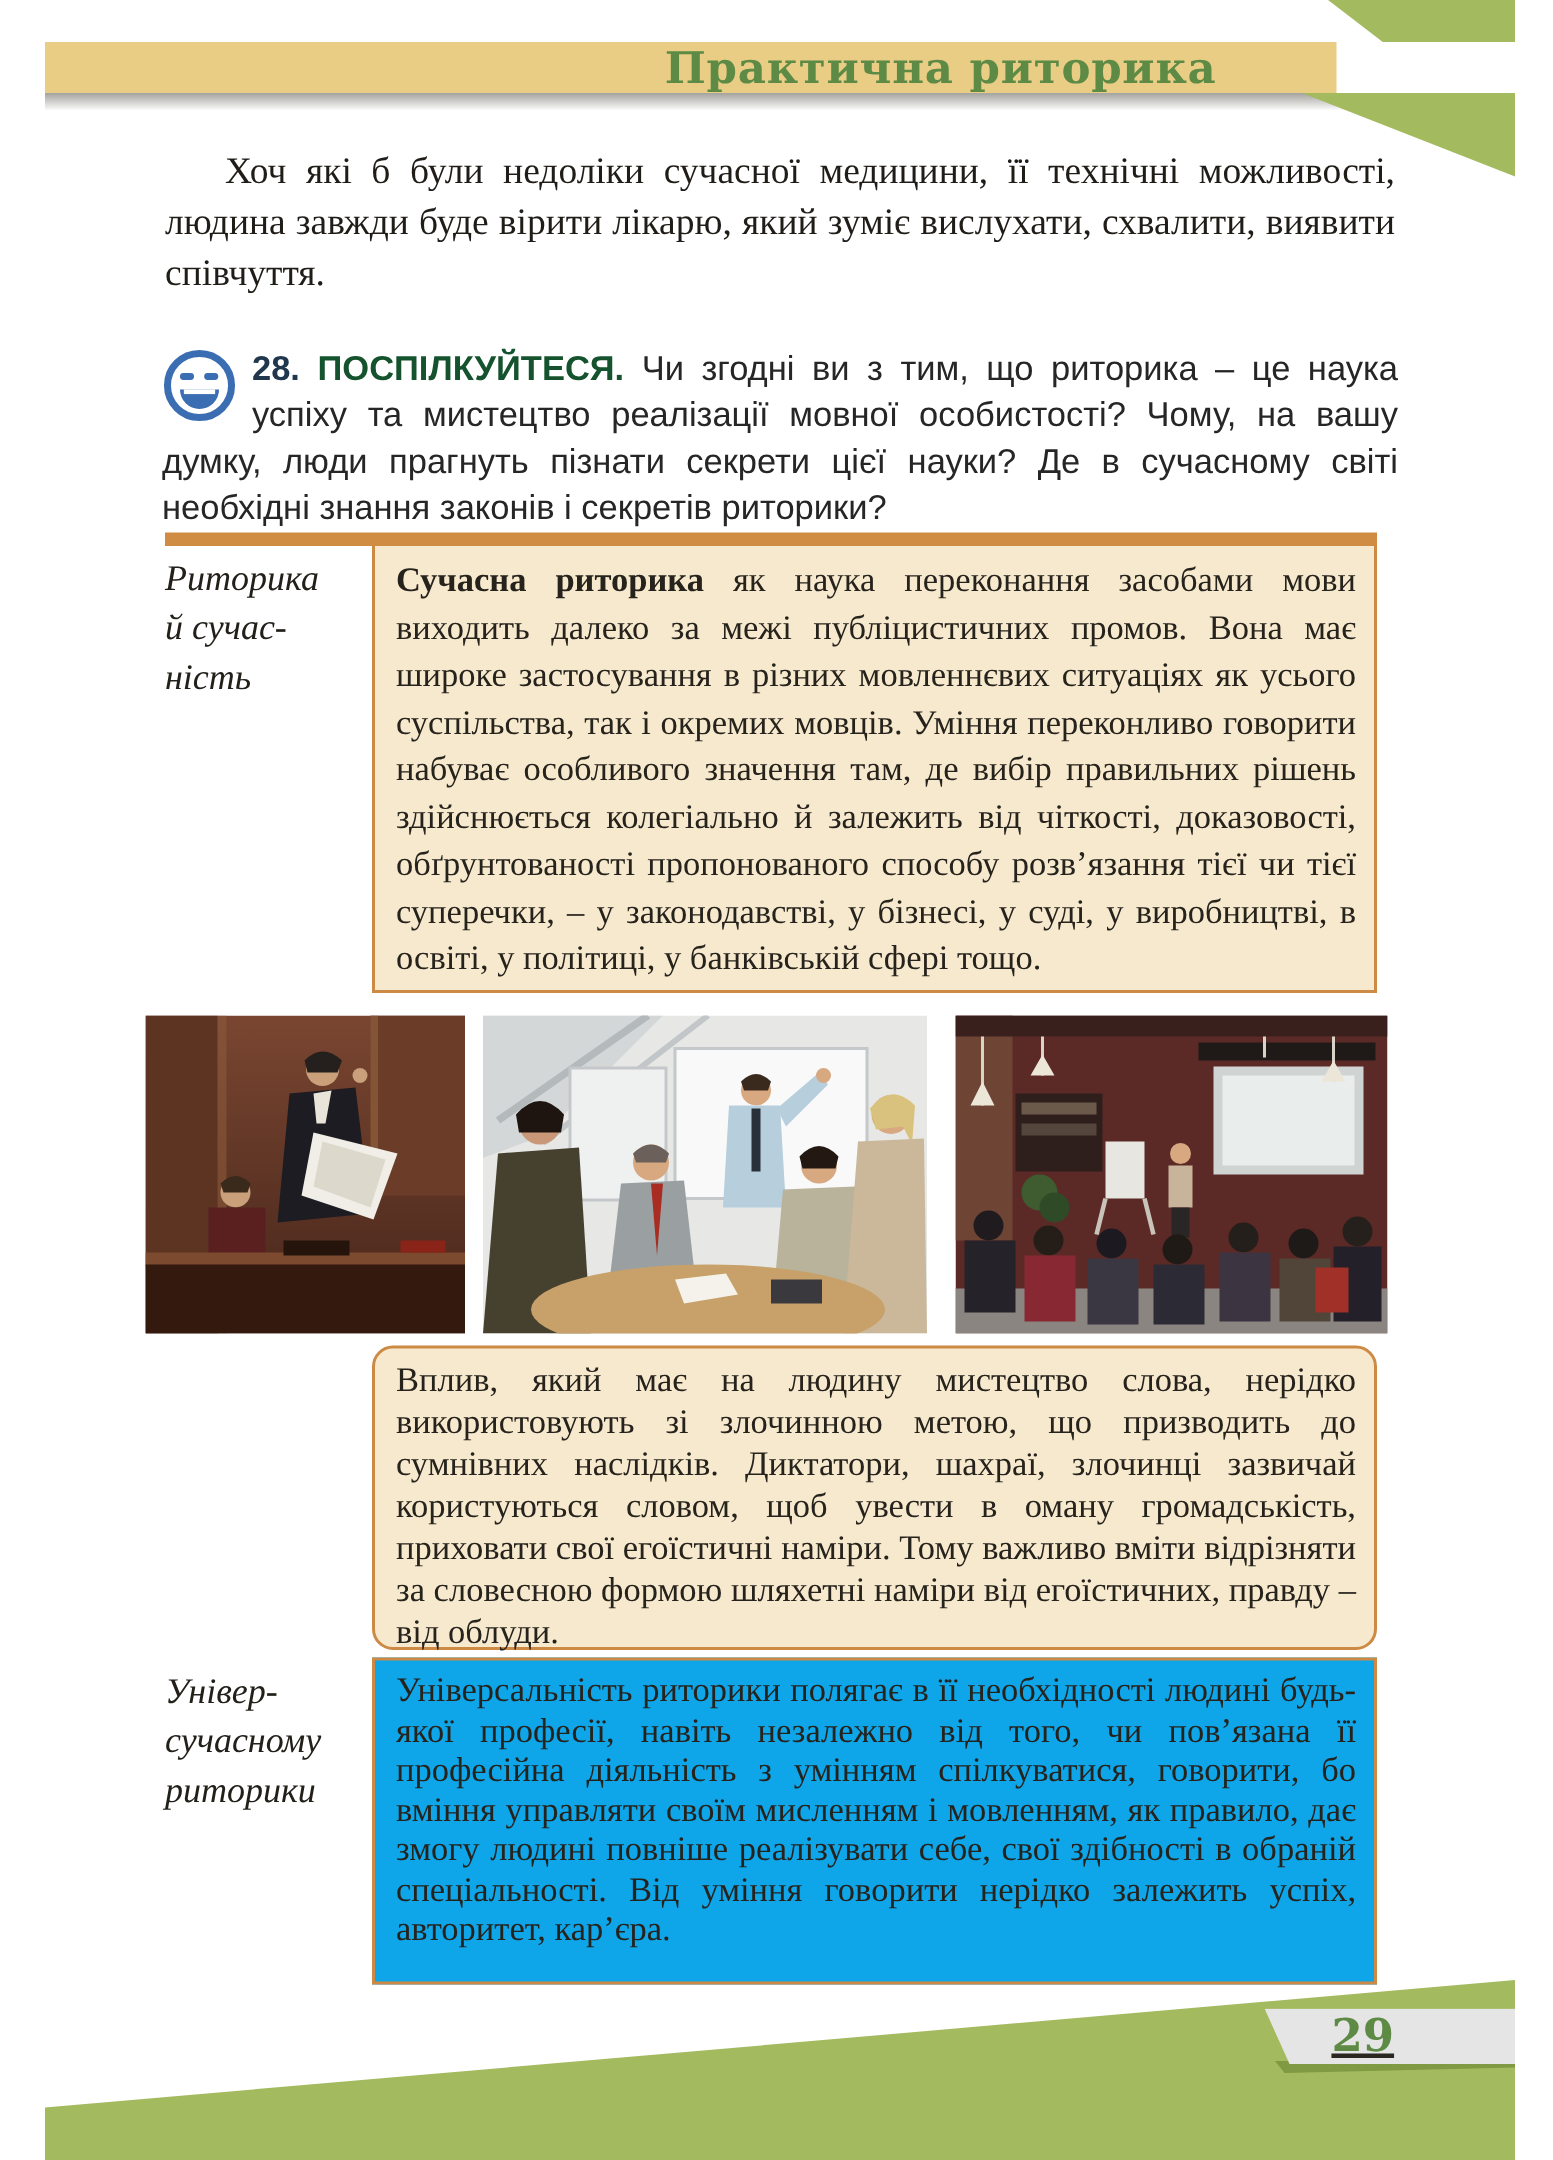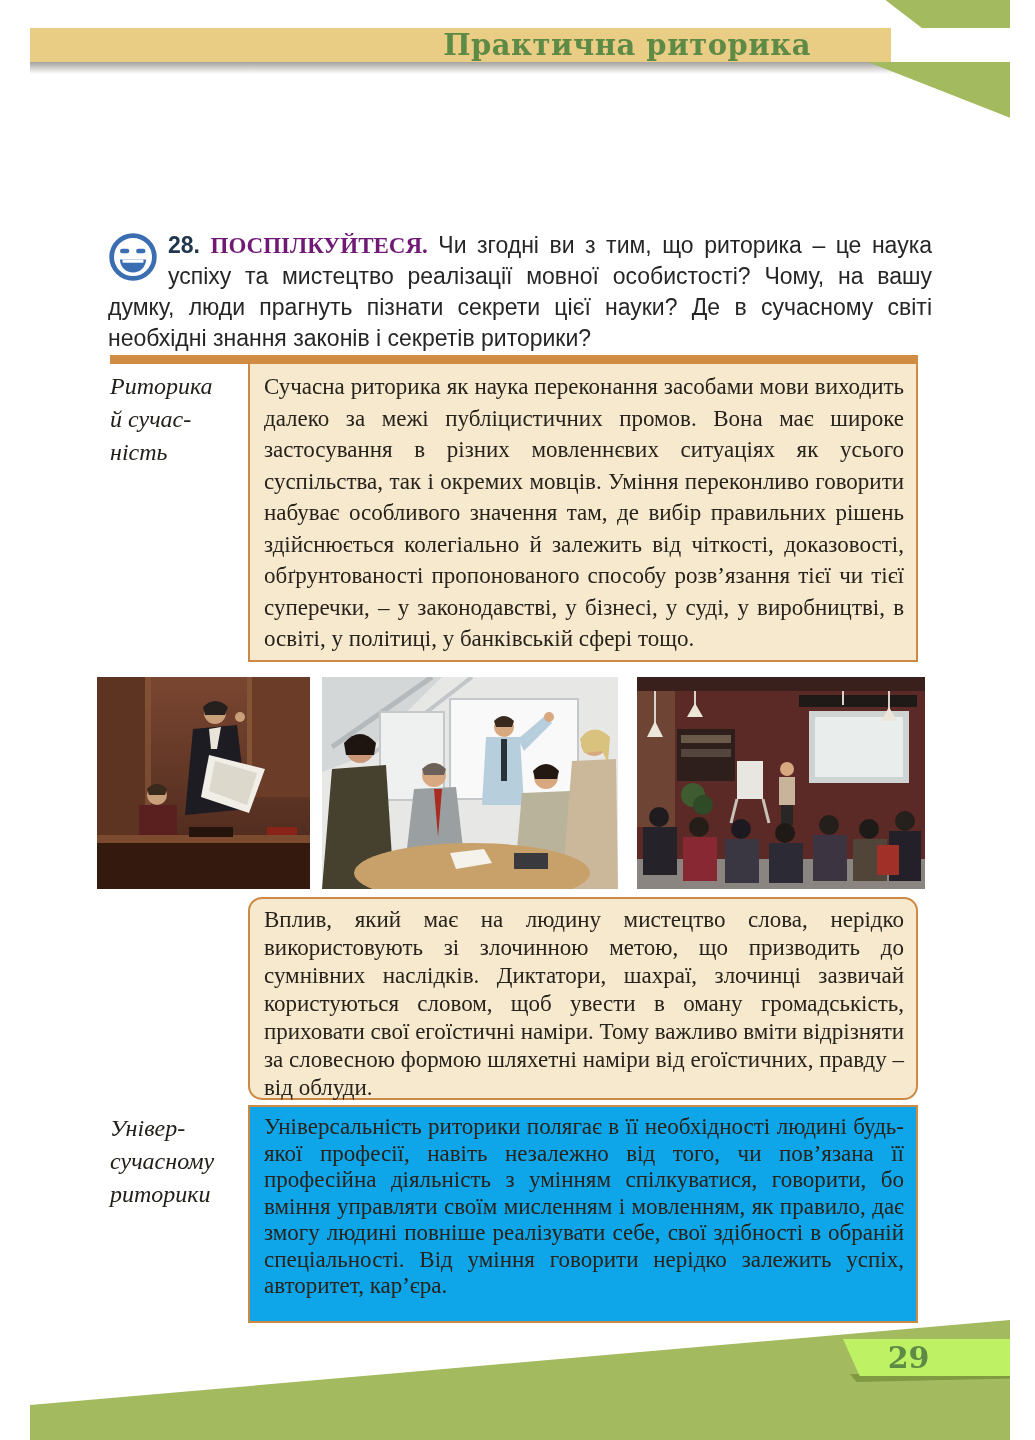--- a/index.html
+++ b/index.html
@@ -41,21 +41,21 @@
     margin:8px 0 0 0;text-align:right;font-style:italic;font-size:25px;color:#201d18;
   }
   
   .exercise{
     position:absolute;left:108px;top:230px;width:824px;
     font-family:"Liberation Sans", sans-serif;font-size:23px;line-height:31px;
     color:#262626;text-align:justify;
   }
   .exercise-icon{float:left;width:50px;height:50px;margin:2px 10px 2px 0;}
   .exercise-number{font-weight:700;color:#21374d;}
-  .exercise-label{font-weight:700;color:#701a75;font-family:Liberation Serif, serif;}
+  .exercise-label{font-weight:700;color:#14532d;}
   
   .section-rule{
     position:absolute;left:110px;top:355px;width:808px;height:9px;background:#cf8c42;
   }
   .sidebar-label{
     position:absolute;left:110px;width:132px;
     font-style:italic;font-size:24px;line-height:33px;color:#23201a;
   }
   .sidebar-1{top:370px;}
   .sidebar-3{top:1112px;}
@@ -66,57 +66,58 @@
   .box-1{top:364px;height:298px;border-top:none;}
   .box-2{top:897px;height:203px;border-radius:14px;}
   .box-3{top:1105px;height:218px;background:#0ea5e9;}
   .box-text{
     margin:0;padding:7px 12px 6px 14px;text-align:justify;
     font-size:23px;color:#26221c;
   }
   .box-1 .box-text{line-height:31.5px;}
   .box-2 .box-text{line-height:28px;}
   .box-3 .box-text{line-height:26.5px;}
-  .lead-bold{font-weight:400;}
+  .lead-bold{font-weight:700;}
   
   .photo{position:absolute;top:677px;height:212px;}
   .photo svg{display:block;width:100%;height:100%;}
   .photo-1{left:97px;width:213px;}
   .photo-2{left:322px;width:296px;}
   .photo-3{left:637px;width:288px;}
   
   .footer-wedge{
     position:absolute;left:30px;top:1315px;width:980px;height:125px;
     background:#a4ba5f;clip-path:polygon(0 72%,100% 4%,100% 100%,0 100%);z-index:1;
   }
   .badge-shadow{
     position:absolute;left:850px;top:1374px;width:160px;height:8px;background:#7f9a43;
     clip-path:polygon(0 0,100% 0,100% 55%,4% 100%);z-index:2;
   }
   .page-badge{
-    position:absolute;left:843px;top:1339px;width:167px;height:37px;background:#bef264;
+    position:absolute;left:843px;top:1339px;width:167px;height:37px;background:#e5e5e5;
     clip-path:polygon(0 0,100% 0,100% 100%,10% 100%);
-    display:flex;align-items:center;justify-content:center;z-index:3;
+    display:flex;align-items:center;justify-content:center;z-index:3;text-decoration:underline;
   }
   .page-number{
     font-family:"DejaVu Serif", serif;font-weight:700;font-size:30px;color:#5d8a45;
     padding-right:36px;
   }
 </style>
 </head>
 <body>
 
 <div class="wedge wedge-top"></div>
 <div class="topbar">
   <span class="topbar-title">Практична риторика</span>
 </div>
 <div class="bar-shadow"></div>
 <div class="wedge wedge-side"></div>
 
 <div class="epigraph">
+  <p class="epigraph-text">Хоч які б були недоліки сучасної медицини, її технічні можливості, людина завжди буде вірити лікарю, який зуміє вислухати, схвалити, виявити співчуття.</p>
 </div>
 
 <div class="exercise">
   <span class="exercise-icon">
     <svg viewBox="0 0 48 48" xmlns="http://www.w3.org/2000/svg">
       <circle cx="24" cy="24" r="20.5" fill="none" stroke="#3a6db2" stroke-width="4.5"></circle>
       <rect x="11.5" y="16" width="9" height="4.5" rx="2.2" fill="#3a6db2"></rect>
       <rect x="27" y="16" width="9" height="4.5" rx="2.2" fill="#3a6db2"></rect>
       <path d="M11.5 26.5 A 12.5 12.5 0 0 0 36.5 26.5 Z" fill="#3a6db2"></path>
       <rect x="14" y="26.5" width="20" height="3" fill="#ffffff"></rect>

